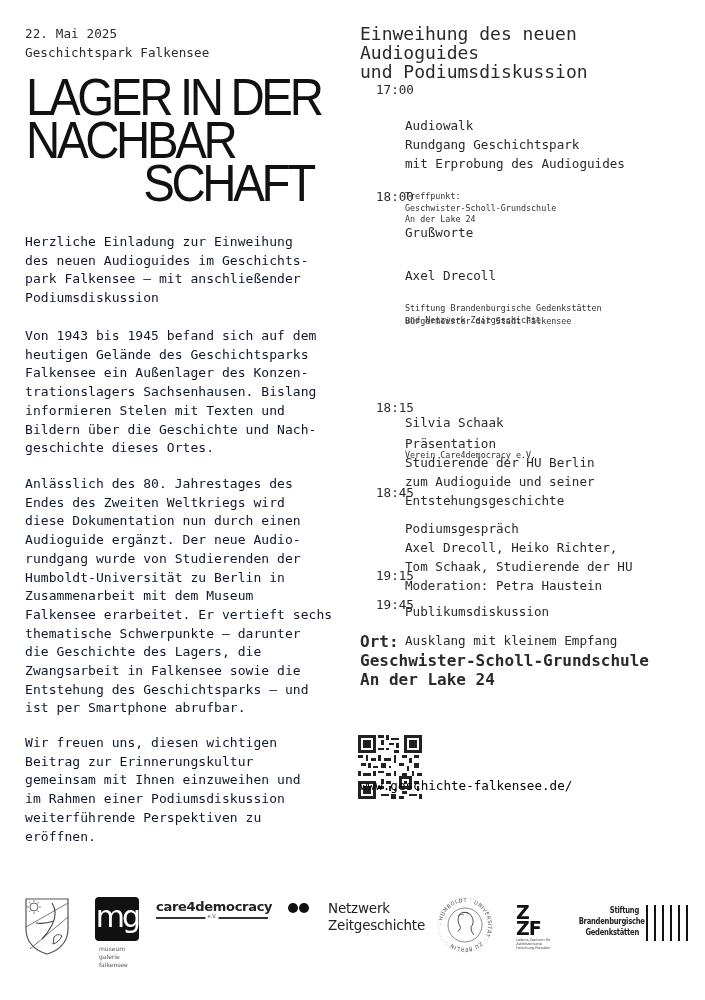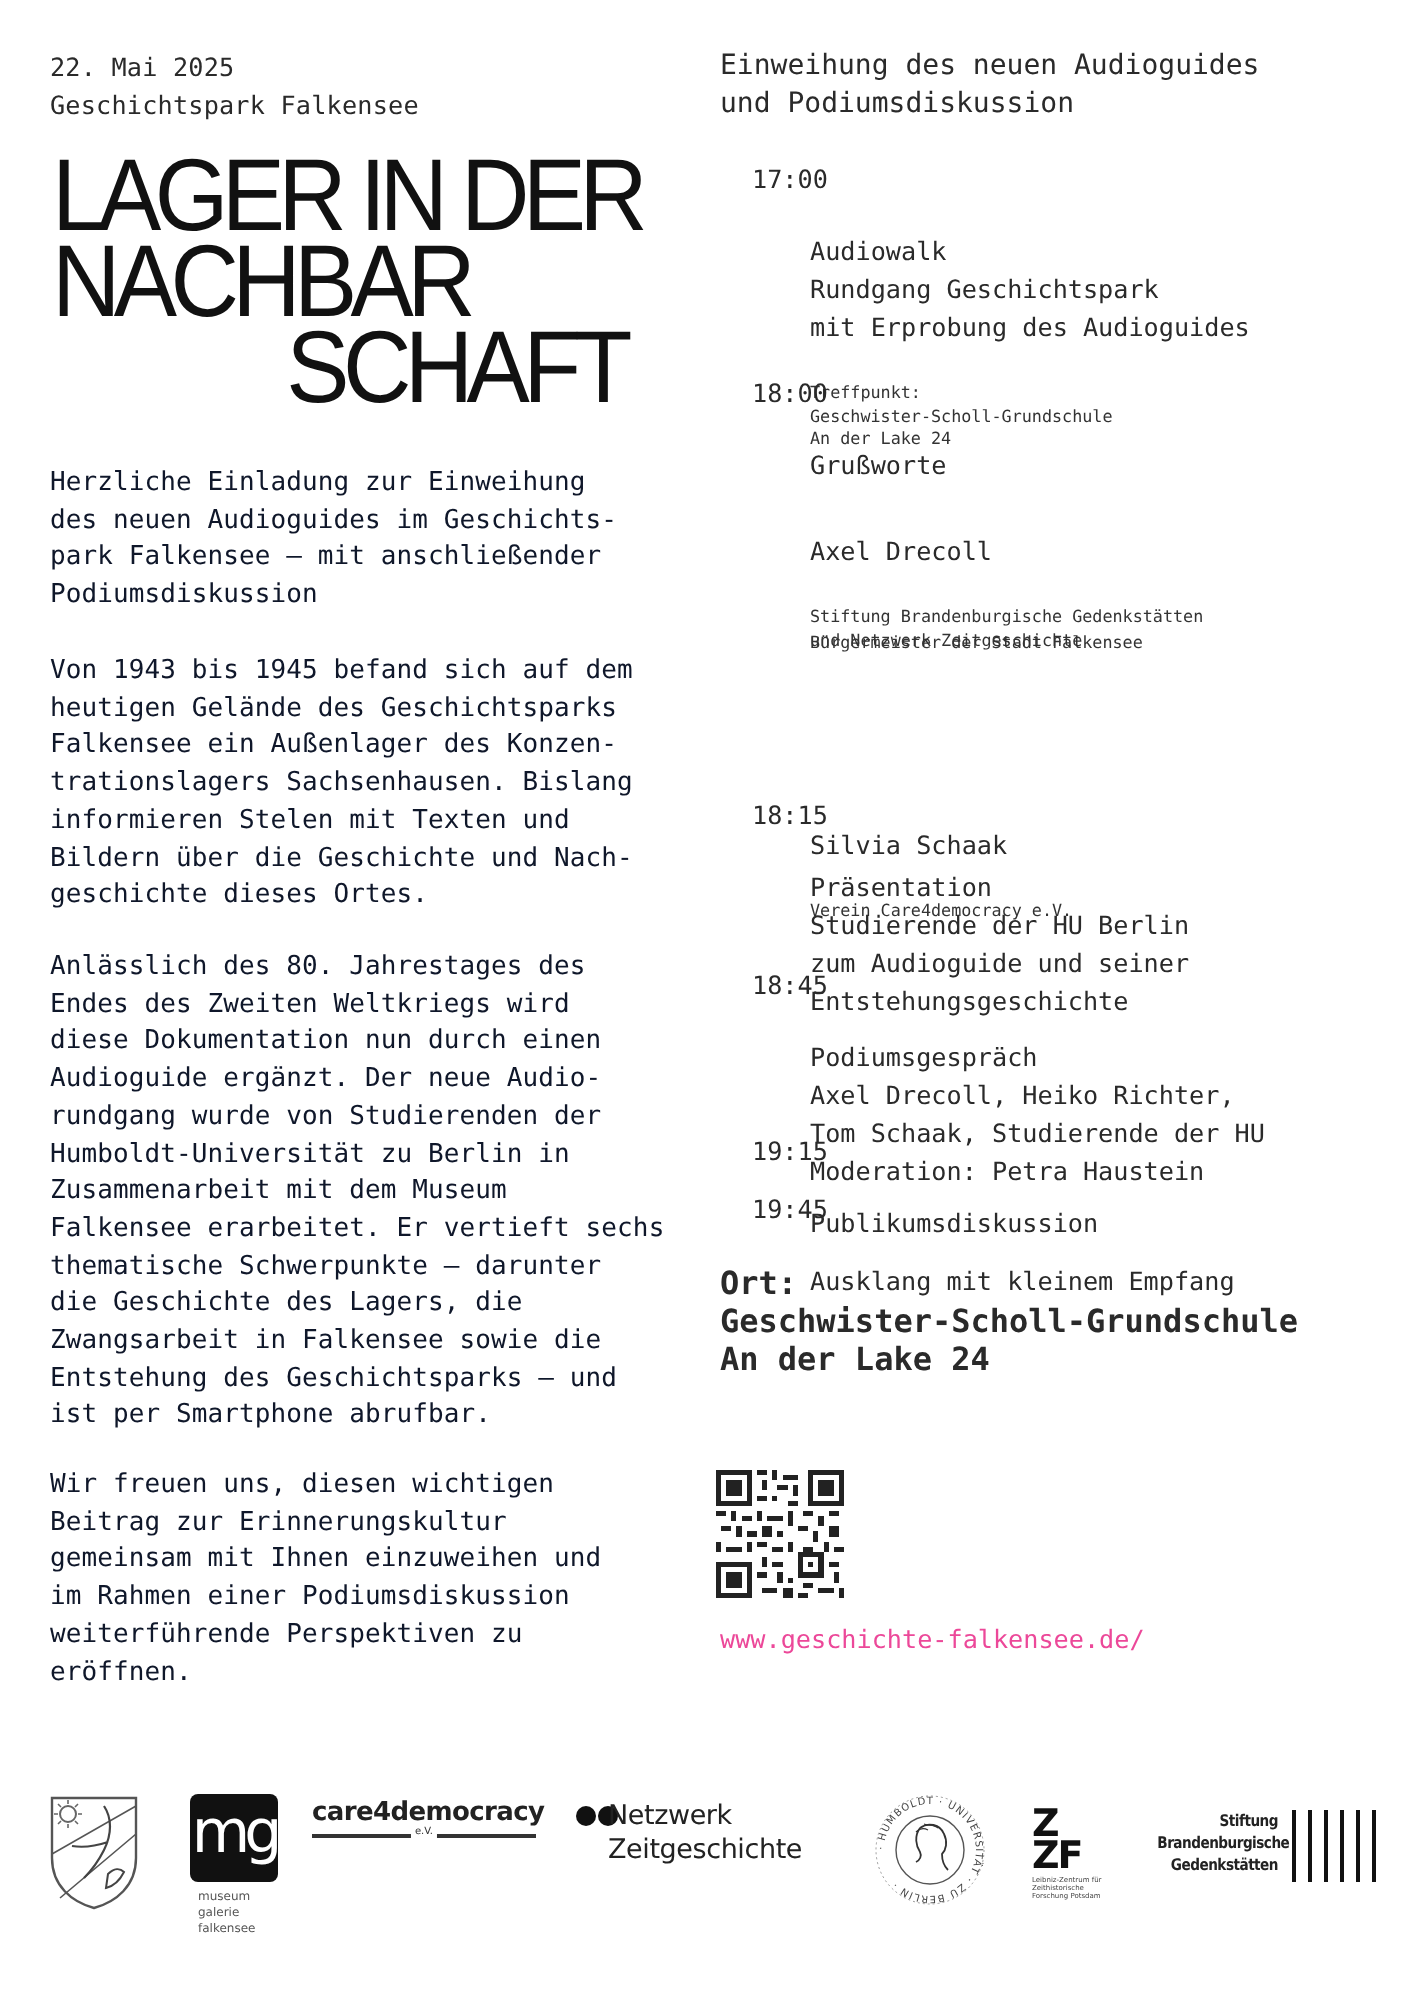--- a/index.html
+++ b/index.html
@@ -12,21 +12,21 @@
   .hdr { left:25px; top:24px; font-size:12.6px; line-height:19px; letter-spacing:0.1px; color:#2a2a2a; }
   .title { left:26px; top:76px; font-family:"Liberation Sans","DejaVu Sans",sans-serif; font-weight:normal;
            font-size:51px; line-height:43px; letter-spacing:-3.6px; color:#111; transform:scaleX(0.93); transform-origin:left top; }
   .title div { white-space:nowrap; -webkit-text-stroke:0; }
   .title .l3 { padding-left:126px; }
 
   .para { left:25px; width:320px; font-size:13px; line-height:18.7px; color:#0f172a; white-space:pre-line; letter-spacing:0.05px; }
 
   
   .rc { left:360px; width:345px; color:#2a2a2a; }
-  .intro { top:24px; font-size:14px; line-height:19px; white-space:pre-line; }
+  .intro { top:24px; font-size:18px; line-height:19px; white-space:pre-line; }
   .item { font-size:12.6px; line-height:19px; }
   .item .time { position:absolute; left:16px; top:0; }
   .item .body { position:absolute; left:45px; white-space:pre-line; width:300px;margin-top:36px; }
   .small { font-size:8.4px; line-height:11.5px; color:#333; white-space:pre-line; }
   .person .name { font-size:12.6px; line-height:17px; }
 
   .ort { font-size:16px; line-height:19px; white-space:pre-line;font-weight:bold; }
   .url { font-size:12.6px; }
 
   .qr { left:358px; top:735px; width:64px; height:64px; }
@@ -195,21 +195,21 @@
       <rect x="23" y="20" width="1" height="2"></rect>
     <rect x="9" y="23" width="3" height="1"></rect>
       <rect x="13" y="23" width="2" height="2"></rect>
       <rect x="17" y="22" width="2" height="1"></rect>
     <rect x="20" y="23" width="3" height="1"></rect>
       <rect x="24" y="23" width="1" height="2"></rect>
       <rect x="16" y="24" width="2" height="1"></rect>
   </g>
 </svg>
 
-<a class="abs rc url" style="top:812px;color:#ec4899;text-decoration:none">www.geschichte-falkensee.de/</a>
+<a class="abs rc url" style="top:778px;color:#000000;text-decoration:none">www.geschichte-falkensee.de/</a>
 
 <svg class="logo" style="left:24px;top:897px" width="46" height="58" viewBox="0 0 46 58">
   <path d="M2 2h42v30c0 14-10 22-21 25C12 54 2 46 2 32z" fill="#fff" stroke="#555" stroke-width="1.2"></path>
   <circle cx="10" cy="10" r="4" fill="none" stroke="#666" stroke-width="1"></circle>
   <path d="M10 3v2M10 15v2M3 10h2M15 10h2M5 5l1.5 1.5M13.5 13.5L15 15M5 15l1.5-1.5M13.5 6.5L15 5" stroke="#666" stroke-width="0.8"></path>
   <path d="M2 30L44 6" stroke="#555" stroke-width="0.8"></path>
   <path d="M6 52L44 20" stroke="#555" stroke-width="0.8"></path>
   <path d="M28 6c4 6 4 14 0 22c-3 6-6 10-10 14M12 26c6 1 12 0 18-2" fill="none" stroke="#444" stroke-width="1.1"></path>
   <path d="M30 40c3-3 6-3 8-1c-2 4-5 7-9 8z" fill="none" stroke="#444" stroke-width="1"></path>
 </svg>
@@ -225,21 +225,21 @@
   <div style="font-size:13px;font-weight:bold;color:#222;letter-spacing:-0.3px;line-height:15px">care4democracy</div>
   <div style="position:relative;height:6px;margin-top:1px">
     <div style="position:absolute;left:0;right:0;top:2px;height:1.5px;background:#333"></div>
     <span style="position:absolute;left:50%;top:-2px;transform:translateX(-50%);background:#fff;font-size:5px;padding:0 2px;color:#333">e.V.</span>
   </div>
 </div>
 
 <div class="logo" style="left:288px;top:900px">
   <span style="position:absolute;left:0;top:3px;width:10px;height:10px;border-radius:50%;background:#111"></span>
   <span style="position:absolute;left:11px;top:3px;width:10px;height:10px;border-radius:50%;background:#111"></span>
-  <div class="sans" style="position:absolute;left:16px;top:0;font-size:13.5px;line-height:17px;color:#222;white-space:nowrap;letter-spacing:-0.2px">
+  <div class="sans" style="position:absolute;left:40px;top:0;font-size:13.5px;line-height:17px;color:#222;white-space:nowrap;letter-spacing:-0.2px">
     <div>Netzwerk</div>
     <div>Zeitgeschichte</div>
   </div>
 </div>
 
 <svg class="logo" style="left:436px;top:896px" width="58" height="58" viewBox="0 0 58 58">
   <defs>
       <path id="ring" d="M29 29m-23 0a23 23 0 1 1 46 0a23 23 0 1 1-46 0"></path>
     </defs>
   <circle cx="29" cy="29" r="27" fill="none" stroke="#999" stroke-width="0.5" stroke-dasharray="1 1.5"></circle>

